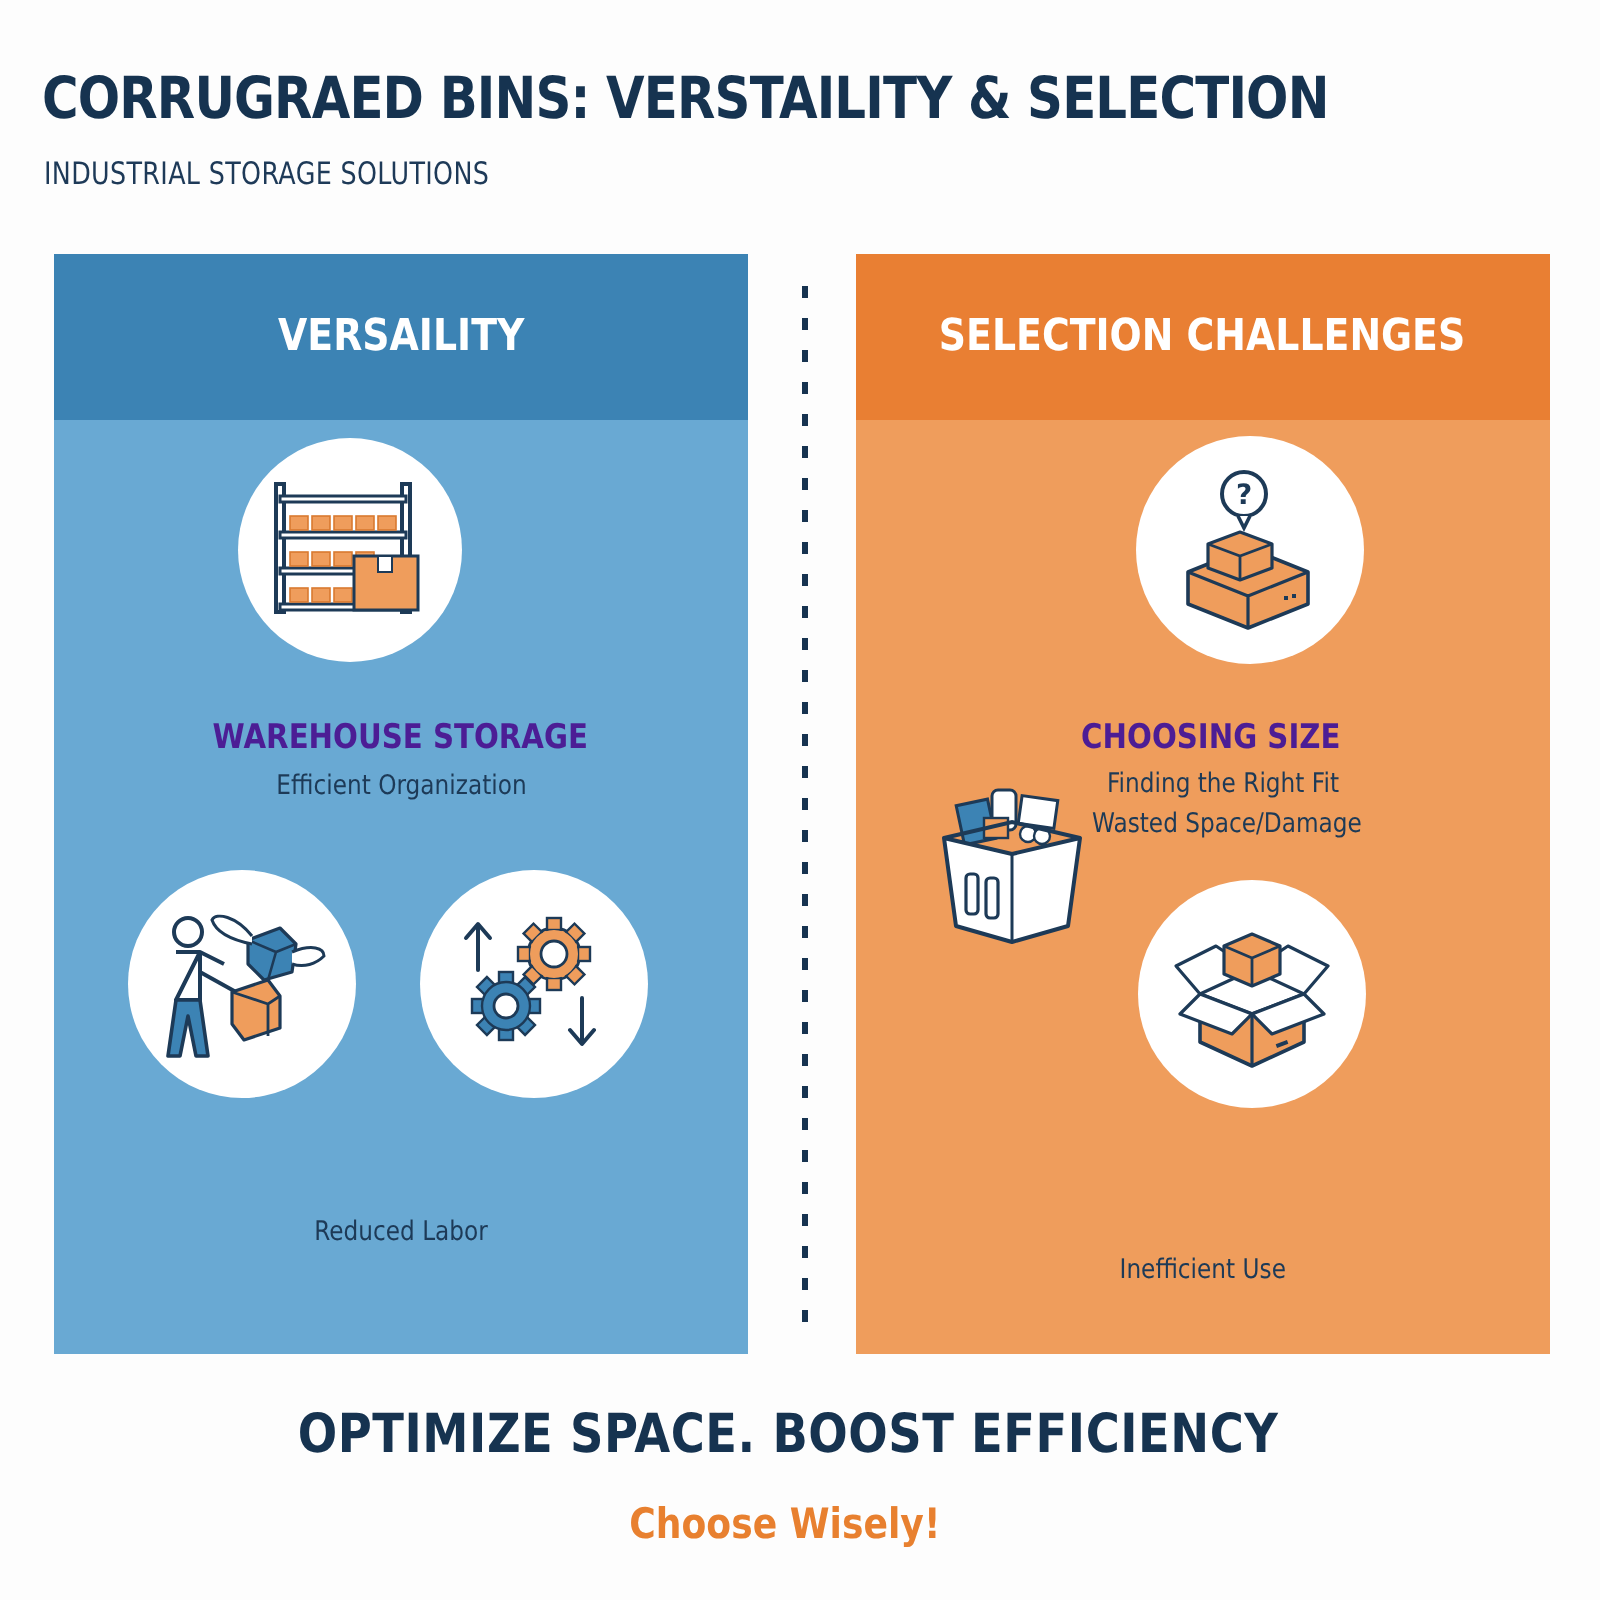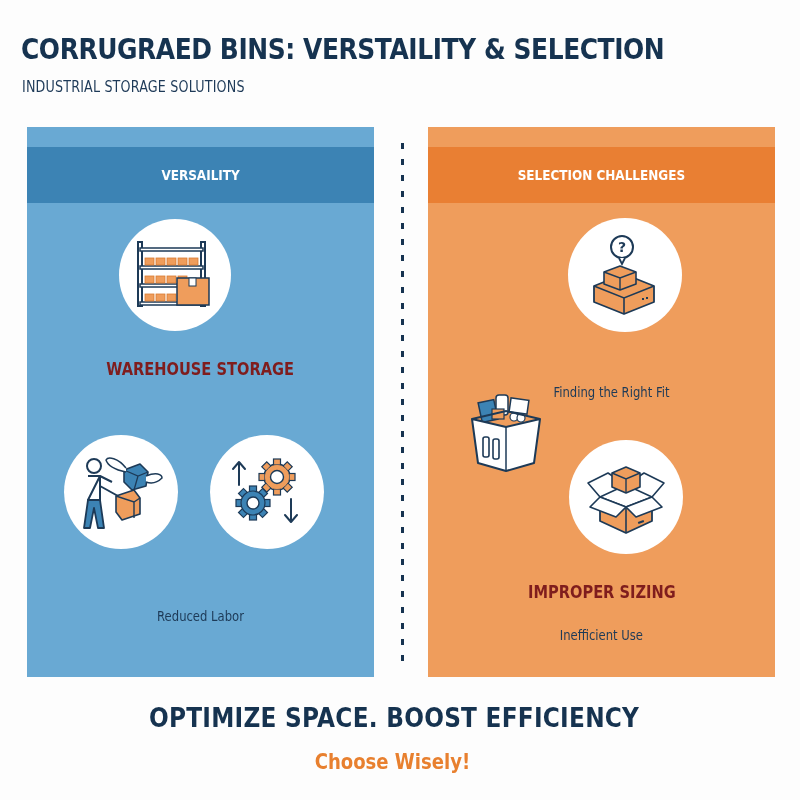--- a/index.html
+++ b/index.html
@@ -15,36 +15,36 @@
   .subtitle {
     position: absolute; left: 22px; top: 78px;
     font-size: 15.5px; color: #1e3a58; white-space: nowrap;
     transform: scaleX(0.82); transform-origin: left top; letter-spacing: 0.2px;
   }
 
   .panel { position: absolute; top: 127px; height: 550px; }
   .panel.left { left: 27px; width: 347px; background: #69a9d3; }
   .panel.right { left: 428px; width: 347px; background: #ef9d5c; }
   .panel-header {
-    position: absolute; left: 0; top: 0; width: 100%; height: 56px;
+    position: absolute; left: 0; top: 0; width: 100%; height: 83px;
     display: flex; align-items: center; justify-content: center;
-    color: #ffffff; font-weight: bold; font-size: 14px; white-space: nowrap; margin-top: 20px;
+    color: #ffffff; font-weight: bold; font-size: 22px; white-space: nowrap;
   }
   .panel-header span { display: inline-block; transform: scaleX(0.86); }
   .panel.left .panel-header { background: #3c83b4; }
   .panel.right .panel-header { background: #e97f33; }
 
   .circle {
     position: absolute; border-radius: 50%; background: #ffffff;
     display: flex; align-items: center; justify-content: center;
   }
   .item-title, .item-sub {
     position: absolute; left: 0; width: 100%; text-align: center; white-space: nowrap;
   }
-  .item-title { font-weight: bold; font-size: 17px; color: #7f1d1d; }
+  .item-title { font-weight: bold; font-size: 17px; color: #4c1d95; }
   .item-title span, .item-sub span { display: inline-block; transform: scaleX(0.86); }
   .item-sub { font-size: 13.5px; color: #1d3a57; }
 
   .divider {
     position: absolute; left: 401px; top: 143px; width: 3px; height: 525px;
     background: repeating-linear-gradient(to bottom, #163350 0 6px, transparent 6px 16px);
   }
 
   .footer-main {
     position: absolute; left: 0; top: 702px; width: 788px; text-align: center;
@@ -89,20 +89,21 @@
           <rect x="43" y="36" width="9" height="7"></rect>
         <rect x="10" y="54" width="9" height="7"></rect>
           <rect x="21" y="54" width="9" height="7"></rect>
         <rect x="32" y="54" width="9" height="7"></rect>
       </g>
       <rect x="42" y="38" width="32" height="27" fill="#ef9d5c" stroke="#1d3a57" stroke-width="1.5"></rect>
       <rect x="54" y="38" width="7" height="8" fill="#fff" stroke="#1d3a57" stroke-width="1"></rect>
     </svg>
   </div>
   <div class="item-title" style="top:232px;"><span>WAREHOUSE STORAGE</span></div>
+  <div class="item-sub" style="top:258px;"><span>Efficient Organization</span></div>
 
   <div class="circle" style="left:37px; top:308px; width:114px; height:114px;">
     <svg width="86" height="80" viewBox="0 0 86 80">
       <circle cx="16" cy="14" r="7" fill="#fff" stroke="#1d3a57" stroke-width="2"></circle>
       <path d="M10 24 L22 24 L34 30 M22 24 L22 48 L10 48 Z" fill="#fff" stroke="#1d3a57" stroke-width="2" stroke-linejoin="round"></path>
       <path d="M22 34 L40 44" fill="none" stroke="#1d3a57" stroke-width="2"></path>
       <path d="M10 48 L6 76 L12 76 L16 56 L20 76 L26 76 L22 48 Z" fill="#3c83b4" stroke="#1d3a57" stroke-width="1.8" stroke-linejoin="round"></path>
       <path d="M38 44 L56 38 L62 46 L62 62 L44 68 L38 60 Z" fill="#ef9d5c" stroke="#1d3a57" stroke-width="1.6" stroke-linejoin="round"></path>
       <path d="M38 44 L56 50 L62 46 M56 50 L56 66" fill="none" stroke="#1d3a57" stroke-width="1.4"></path>
       <path d="M46 18 L62 12 L70 20 L68 34 L54 38 L46 30 Z" fill="#3c83b4" stroke="#1d3a57" stroke-width="1.6" stroke-linejoin="round"></path>
@@ -164,21 +165,23 @@
       <path d="M29 24 L32 30 L35 24" fill="#fff" stroke="#1d3a57" stroke-width="1.8"></path>
       <text x="32" y="18" text-anchor="middle" font-family="DejaVu Sans, sans-serif" font-weight="bold" font-size="14" fill="#1d3a57">?</text>
       <path d="M4 52 L34 40 L64 52 L64 68 L34 80 L4 68 Z" fill="#ef9d5c" stroke="#1d3a57" stroke-width="1.8" stroke-linejoin="round"></path>
       <path d="M4 52 L34 64 L64 52 M34 64 L34 80" fill="none" stroke="#1d3a57" stroke-width="1.6"></path>
       <path d="M14 38 L30 32 L46 38 L46 50 L30 56 L14 50 Z" fill="#ef9d5c" stroke="#1d3a57" stroke-width="1.6" stroke-linejoin="round"></path>
       <path d="M14 38 L30 44 L46 38 M30 44 L30 56" fill="none" stroke="#1d3a57" stroke-width="1.4"></path>
       <rect x="52" y="64" width="2" height="2" fill="#1d3a57"></rect>
         <rect x="56" y="63" width="2" height="2" fill="#1d3a57"></rect>
     </svg>
   </div>
+  <div class="item-title" style="top:232px; left:4px;"><span>CHOOSING SIZE</span></div>
   <div class="item-sub" style="top:257px; left:10px;text-decoration:underline;"><span>Finding the Right Fit</span></div>
+  <div class="item-sub" style="top:277px; left:12px;"><span>Wasted Space/Damage</span></div>
 
   <div style="position:absolute; left:40px; top:266px;">
     <svg width="76" height="80" viewBox="0 0 76 80">
       <rect x="12" y="8" width="16" height="20" fill="#3c83b4" stroke="#1d3a57" stroke-width="1.5" transform="rotate(-12 20 18)"></rect>
       <rect x="28" y="2" width="12" height="20" rx="3" fill="#fff" stroke="#1d3a57" stroke-width="1.5"></rect>
       <rect x="42" y="6" width="18" height="14" fill="#fff" stroke="#1d3a57" stroke-width="1.5" transform="rotate(8 51 13)"></rect>
       <rect x="24" y="16" width="12" height="10" fill="#ef9d5c" stroke="#1d3a57" stroke-width="1.2"></rect>
       <circle cx="46" cy="24" r="4" fill="#fff" stroke="#1d3a57" stroke-width="1.2"></circle>
       <circle cx="53" cy="25" r="4" fill="#fff" stroke="#1d3a57" stroke-width="1.2"></circle>
       <path d="M4 26 L38 34 L72 26 L66 70 L38 78 L10 70 Z" fill="#fff" stroke="#1d3a57" stroke-width="2" stroke-linejoin="round"></path>
@@ -195,18 +198,17 @@
       <path d="M40 48 L40 74" stroke="#1d3a57" stroke-width="1.6"></path>
       <path d="M14 38 L2 24 L22 14 L40 26 Z" fill="#fff" stroke="#1d3a57" stroke-width="1.6" stroke-linejoin="round"></path>
       <path d="M66 38 L78 24 L58 14 L40 26 Z" fill="#fff" stroke="#1d3a57" stroke-width="1.6" stroke-linejoin="round"></path>
       <path d="M14 38 L4 48 L30 58 L40 48 Z" fill="#fff" stroke="#1d3a57" stroke-width="1.6" stroke-linejoin="round"></path>
       <path d="M66 38 L76 48 L50 58 L40 48 Z" fill="#fff" stroke="#1d3a57" stroke-width="1.6" stroke-linejoin="round"></path>
       <path d="M26 14 L40 8 L54 14 L54 28 L40 34 L26 28 Z" fill="#ef9d5c" stroke="#1d3a57" stroke-width="1.6" stroke-linejoin="round"></path>
       <path d="M26 14 L40 20 L54 14 M40 20 L40 34" fill="none" stroke="#1d3a57" stroke-width="1.4"></path>
       <rect x="52" y="62" width="6" height="2" fill="#1d3a57" transform="rotate(-20 55 63)"></rect>
     </svg>
   </div>
-  <div class="item-title" style="top:455px;"><span>IMPROPER SIZING</span></div>
   <div class="item-sub" style="top:500px;"><span>Inefficient Use</span></div>
 </div>
 
 <div class="footer-main"><span>OPTIMIZE SPACE. BOOST EFFICIENCY</span></div>
 <div class="footer-sub"><span>Choose Wisely!</span></div>
 
 </body></html>

